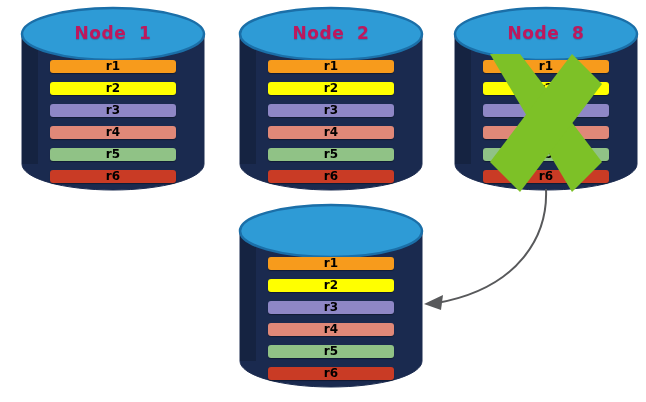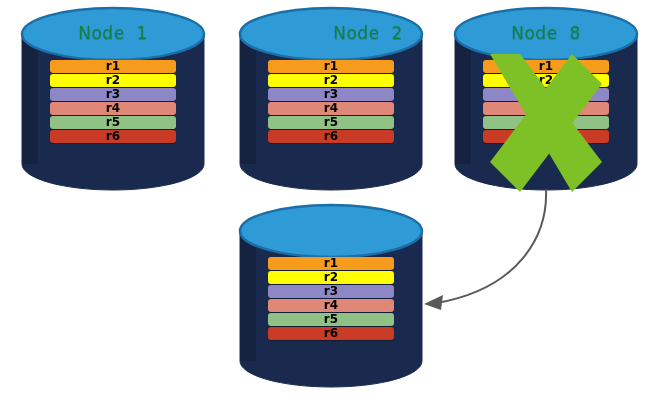--- a/index.html
+++ b/index.html
@@ -32,40 +32,40 @@
     left: 0;
     top: 0;
     overflow: visible;
   }
 
   .node-title {
     position: absolute;
     left: 0;
     width: 100%;
     text-align: center;
-    color: #15803d;
-    font-weight: normal;
+    color: #be185d;
+    font-weight: bold;
     font-size: 17px;
     letter-spacing: 0.5px;
     line-height: 1;
     text-shadow: 0 1px 1px rgba(0,0,0,0.18);
     white-space: pre;
     pointer-events: none;
   }
 
   .rows {
     position: absolute;
     left: 0;
     width: 100%;
   }
 
   .row-bar {
     position: relative;
     height: 13px;
-    margin-bottom: 1px;
+    margin-bottom: 9px;
     border-radius: 3px;
     box-shadow: 0 1px 1px rgba(0,0,0,0.35);
   }
   .row-bar:last-child { margin-bottom: 4px; text-decoration: underline; }
 
   .row-label {
     position: absolute;
     left: 0;
     top: 0;
     width: 100%;
@@ -123,21 +123,21 @@
           <span class="row-label">r6</span>
         </div>
       </div>
     </div>
     <div class="node" style="left: 240px; top: 8px; width: 182px; height: 182px;">
       <svg class="node-svg" width="182" height="182">
         <path d="M0,26 L0,156 A91,26 0 0 0 182,156 L182,26 Z" fill="#1A2A4F" stroke="#1A2A4F" stroke-width="1"></path>
         <rect x="0" y="26" width="16" height="130" fill="#152341"></rect>
         <ellipse cx="91" cy="26" rx="91" ry="26" fill="#2E9BD6" stroke="#1B6FA8" stroke-width="2.5"></ellipse>
       </svg>
-      <div class="node-title" style="top: 17px; padding-left: 37px;">Node  2</div>
+      <div class="node-title" style="top: 17px;">Node  2</div>
       <div class="rows" style="top: 52px; padding-left: 28px; padding-right: 28px; box-sizing: border-box;">
         <div class="row-bar" style="background: rgb(247, 155, 28);">
           <span class="row-label">r1</span>
         </div>
         <div class="row-bar" style="background: rgb(255, 255, 0);">
           <span class="row-label">r2</span>
         </div>
         <div class="row-bar" style="background: rgb(142, 135, 198);">
           <span class="row-label">r3</span>
         </div>

